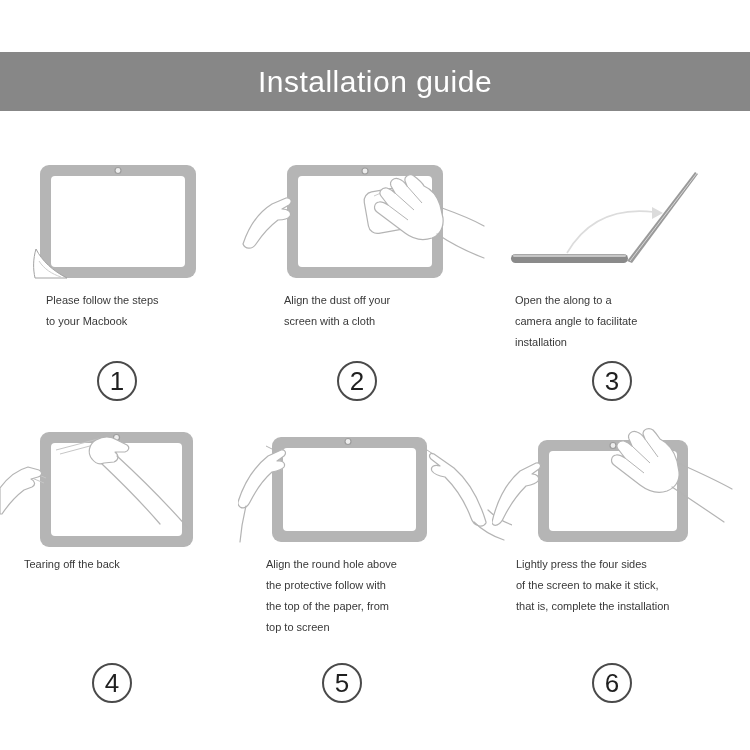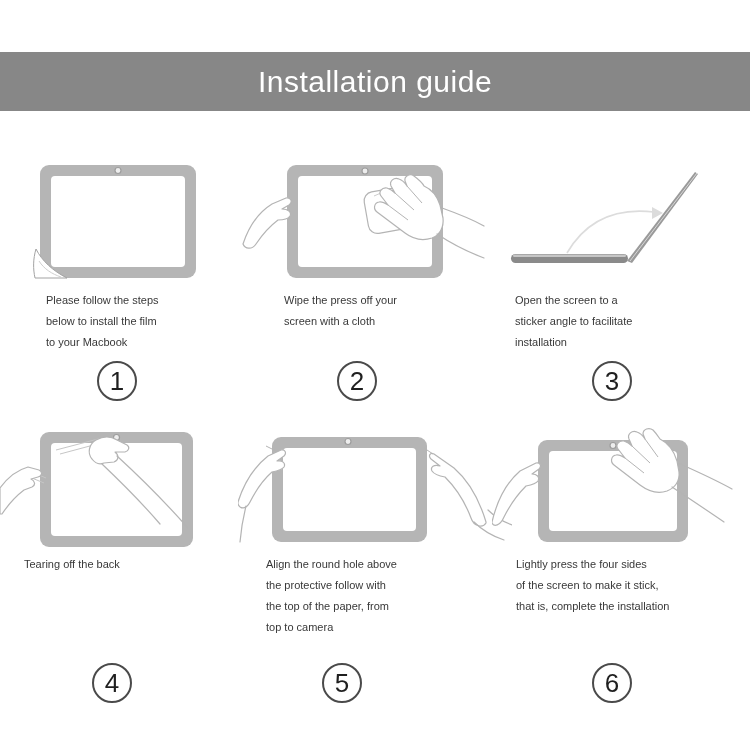--- a/index.html
+++ b/index.html
@@ -34,21 +34,20 @@
   <section>
     <svg class="illus" style="left:30px;top:158px" width="175" height="130" viewBox="0 0 175 130" aria-label="screen-film-with-peeled-corner-illustration">
       <rect x="10" y="7" width="156" height="113" rx="9" fill="#b5b5b5"></rect>
       <rect x="21" y="18" width="134" height="91" rx="4" fill="#ffffff"></rect>
       <circle cx="88" cy="12.5" r="3" fill="#ededed" stroke="#9d9d9d" stroke-width="1.2"></circle>
       <path d="M5,120 L37,120 C23,113 12,103 6,91 C3,101 3,111 5,120 Z" fill="#ffffff" stroke="#a3a3a3" stroke-width="1" stroke-linejoin="round"></path>
       <path d="M9,103 C14,111 22,116 31,119" fill="none" stroke="#cfcfcf" stroke-width="1"></path>
     </svg>
     <div class="caption" style="left:46px;top:290px">
       <div>Please follow the steps</div>
-      <div>below to install the film</div>
       <div>to your Macbook</div>
     </div>
     <div class="num" style="left:97px;top:361px">1</div>
   </section>
 
   <section>
     <svg class="illus" style="left:238px;top:158px" width="262" height="130" viewBox="0 0 262 130" aria-label="hand-wiping-screen-with-cloth-illustration">
       <rect x="49" y="7" width="156" height="113" rx="9" fill="#b5b5b5"></rect>
       <rect x="60" y="18" width="134" height="91" rx="4" fill="#ffffff"></rect>
       <circle cx="127" cy="13" r="3" fill="#ededed" stroke="#9d9d9d" stroke-width="1.2"></circle>
@@ -59,41 +58,41 @@
         <rect x="128" y="31" width="49" height="42" rx="9" fill="#ffffff" stroke="#b4b4b4" stroke-width="1.2"></rect>
       </g>
       <path d="M136,38 C150,31 164,31 174,38" fill="none" stroke="#cdcdcd" stroke-width="1"></path>
 
       <path d="M186,28 C193,31 199,38 202,47 L205,60 C206,69 202,77 194,80 C185,83 175,81 167,75 L139,54 C135,51 136,45 141,44 C144,43 147,45 150,47 L143,38 C140,34 144,29 149,30 C152,31 155,33 157,35 L153,28 C151,23 156,19 161,21 C164,22 167,25 169,28 L167,23 C166,18 172,15 176,18 C180,21 184,24 186,28 Z" fill="#ffffff" stroke="#b4b4b4" stroke-width="1.2" stroke-linejoin="round"></path>
       <path d="M150,47 L170,62 M157,35 L176,52 M169,28 L184,45" fill="none" stroke="#b4b4b4" stroke-width="1"></path>
 
       <path d="M204,50 C218,55 232,60 246,68 M199,76 C214,86 230,94 246,100" fill="none" stroke="#b4b4b4" stroke-width="1.2" stroke-linecap="round"></path>
     </svg>
     <div class="caption" style="left:284px;top:290px">
-      <div>Wipe the press off your</div>
+      <div>Align the dust off your</div>
       <div>screen with a cloth</div>
     </div>
     <div class="num" style="left:337px;top:361px">2</div>
   </section>
 
   <section>
     <svg class="illus" style="left:505px;top:160px" width="205" height="110" viewBox="0 0 205 110" aria-label="laptop-opened-wide-angle-illustration">
 
       <path d="M122,101 L190,12 L193,14 L127,103 Z" fill="#9a9a9a"></path>
       <path d="M125,101 L192,13" fill="none" stroke="#d8d8d8" stroke-width="1"></path>
 
       <rect x="6" y="94" width="117" height="9" rx="4.5" fill="#8a8a8a"></rect>
       <rect x="8" y="94.5" width="113" height="2.5" rx="1.2" fill="#c6c6c6"></rect>
 
       <path d="M62,93 Q90,45 149,52" fill="none" stroke="#dcdcdc" stroke-width="1.6"></path>
       <polygon points="147,47 158,53 147,59" fill="#dcdcdc"></polygon>
     </svg>
     <div class="caption" style="left:515px;top:290px">
-      <div>Open the screen to a</div>
-      <div>sticker angle to facilitate</div>
+      <div>Open the along to a</div>
+      <div>camera angle to facilitate</div>
       <div>installation</div>
     </div>
     <div class="num" style="left:592px;top:361px">3</div>
   </section>
 
   <section>
     <svg class="illus" style="left:0px;top:425px" width="250" height="128" viewBox="0 0 250 128" aria-label="hands-tearing-back-paper-illustration">
       <rect x="40" y="7" width="153" height="115" rx="9" fill="#b5b5b5"></rect>
       <rect x="51" y="18" width="131" height="93" rx="4" fill="#ffffff"></rect>
       <circle cx="116.5" cy="12.5" r="3" fill="#ededed" stroke="#9d9d9d" stroke-width="1.2"></circle>
@@ -125,21 +124,21 @@
       <path d="M8,76 C5,88 3,100 2,112" fill="none" stroke="#b4b4b4" stroke-width="1.2" stroke-linecap="round"></path>
 
       <path d="M248,92 C242,72 232,52 216,38 L196,24 C192,22 190,26 193,29 L202,36 C196,34 192,37 194,41 C196,44 201,46 207,47 C217,57 227,72 233,88 C236,97 245,98 248,93 Z" fill="#ffffff" stroke="#b4b4b4" stroke-width="1.2" stroke-linejoin="round"></path>
       <path d="M186,18 L195,24" fill="none" stroke="#b4b4b4" stroke-width="1"></path>
       <path d="M236,92 C244,100 254,106 266,110 M250,80 C258,88 266,92 274,95" fill="none" stroke="#b4b4b4" stroke-width="1.2" stroke-linecap="round"></path>
     </svg>
     <div class="caption" style="left:266px;top:554px">
       <div>Align the round hole above</div>
       <div>the protective follow with</div>
       <div>the top of the paper, from</div>
-      <div>top to camera</div>
+      <div>top to screen</div>
     </div>
     <div class="num" style="left:322px;top:663px">5</div>
   </section>
 
   <section>
     <svg class="illus" style="left:492px;top:425px" width="258" height="128" viewBox="0 0 258 128" aria-label="hands-pressing-screen-sides-illustration">
       <rect x="46" y="15" width="150" height="102" rx="9" fill="#b5b5b5"></rect>
       <rect x="57" y="26" width="128" height="80" rx="4" fill="#ffffff"></rect>
       <circle cx="121" cy="20.5" r="3" fill="#ededed" stroke="#9d9d9d" stroke-width="1.2"></circle>
 

